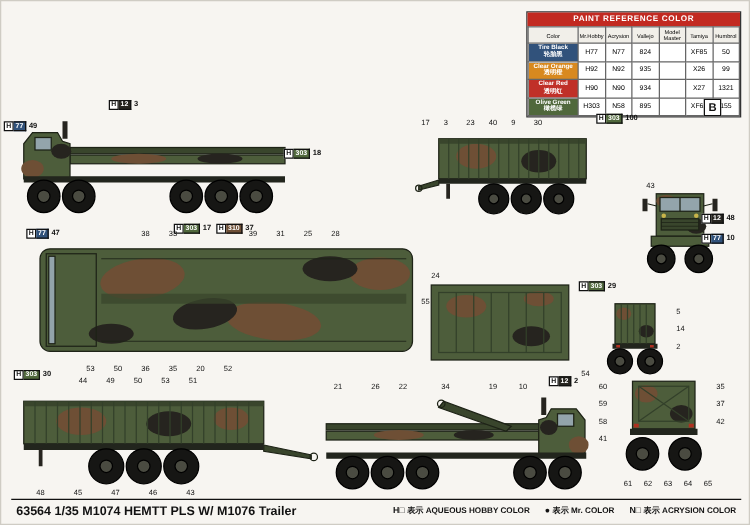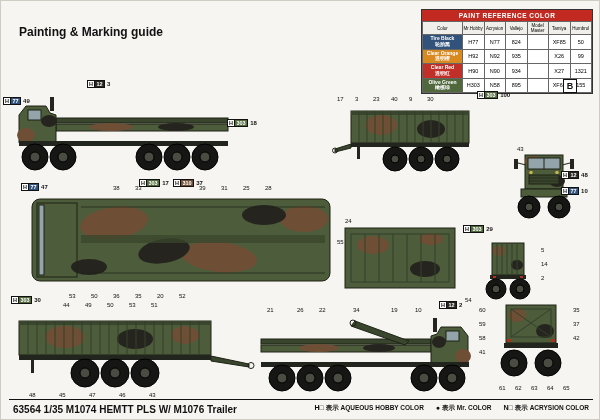--- a/index.html
+++ b/index.html
@@ -26,21 +26,20 @@
   .footer-line{position:absolute;left:8px;top:398px;width:584px;height:1px;background:#111}
   .product{position:absolute;left:12px;top:403px;font-size:10px;font-weight:bold;color:#111}
   .legend{position:absolute;right:10px;top:403px;font-size:6.5px;font-weight:bold;color:#111;display:flex;gap:12px;align-items:center}
   .legend .ic{font-size:7px;margin-right:2px}
 </style>
 </head>
 <body>
 
 <div class="sheet">
 
-  <div class="title-en">Painting &amp; Marking guide</div>
 
   <div class="paint-table">
     <div class="pt-title">PAINT REFERENCE COLOR</div>
     <table id="ptable">
         <tbody>
           <tr>
             <th>Color</th>
             <th>Mr.Hobby</th>
             <th>Acrysion</th>
             <th>Vallejo</th>

